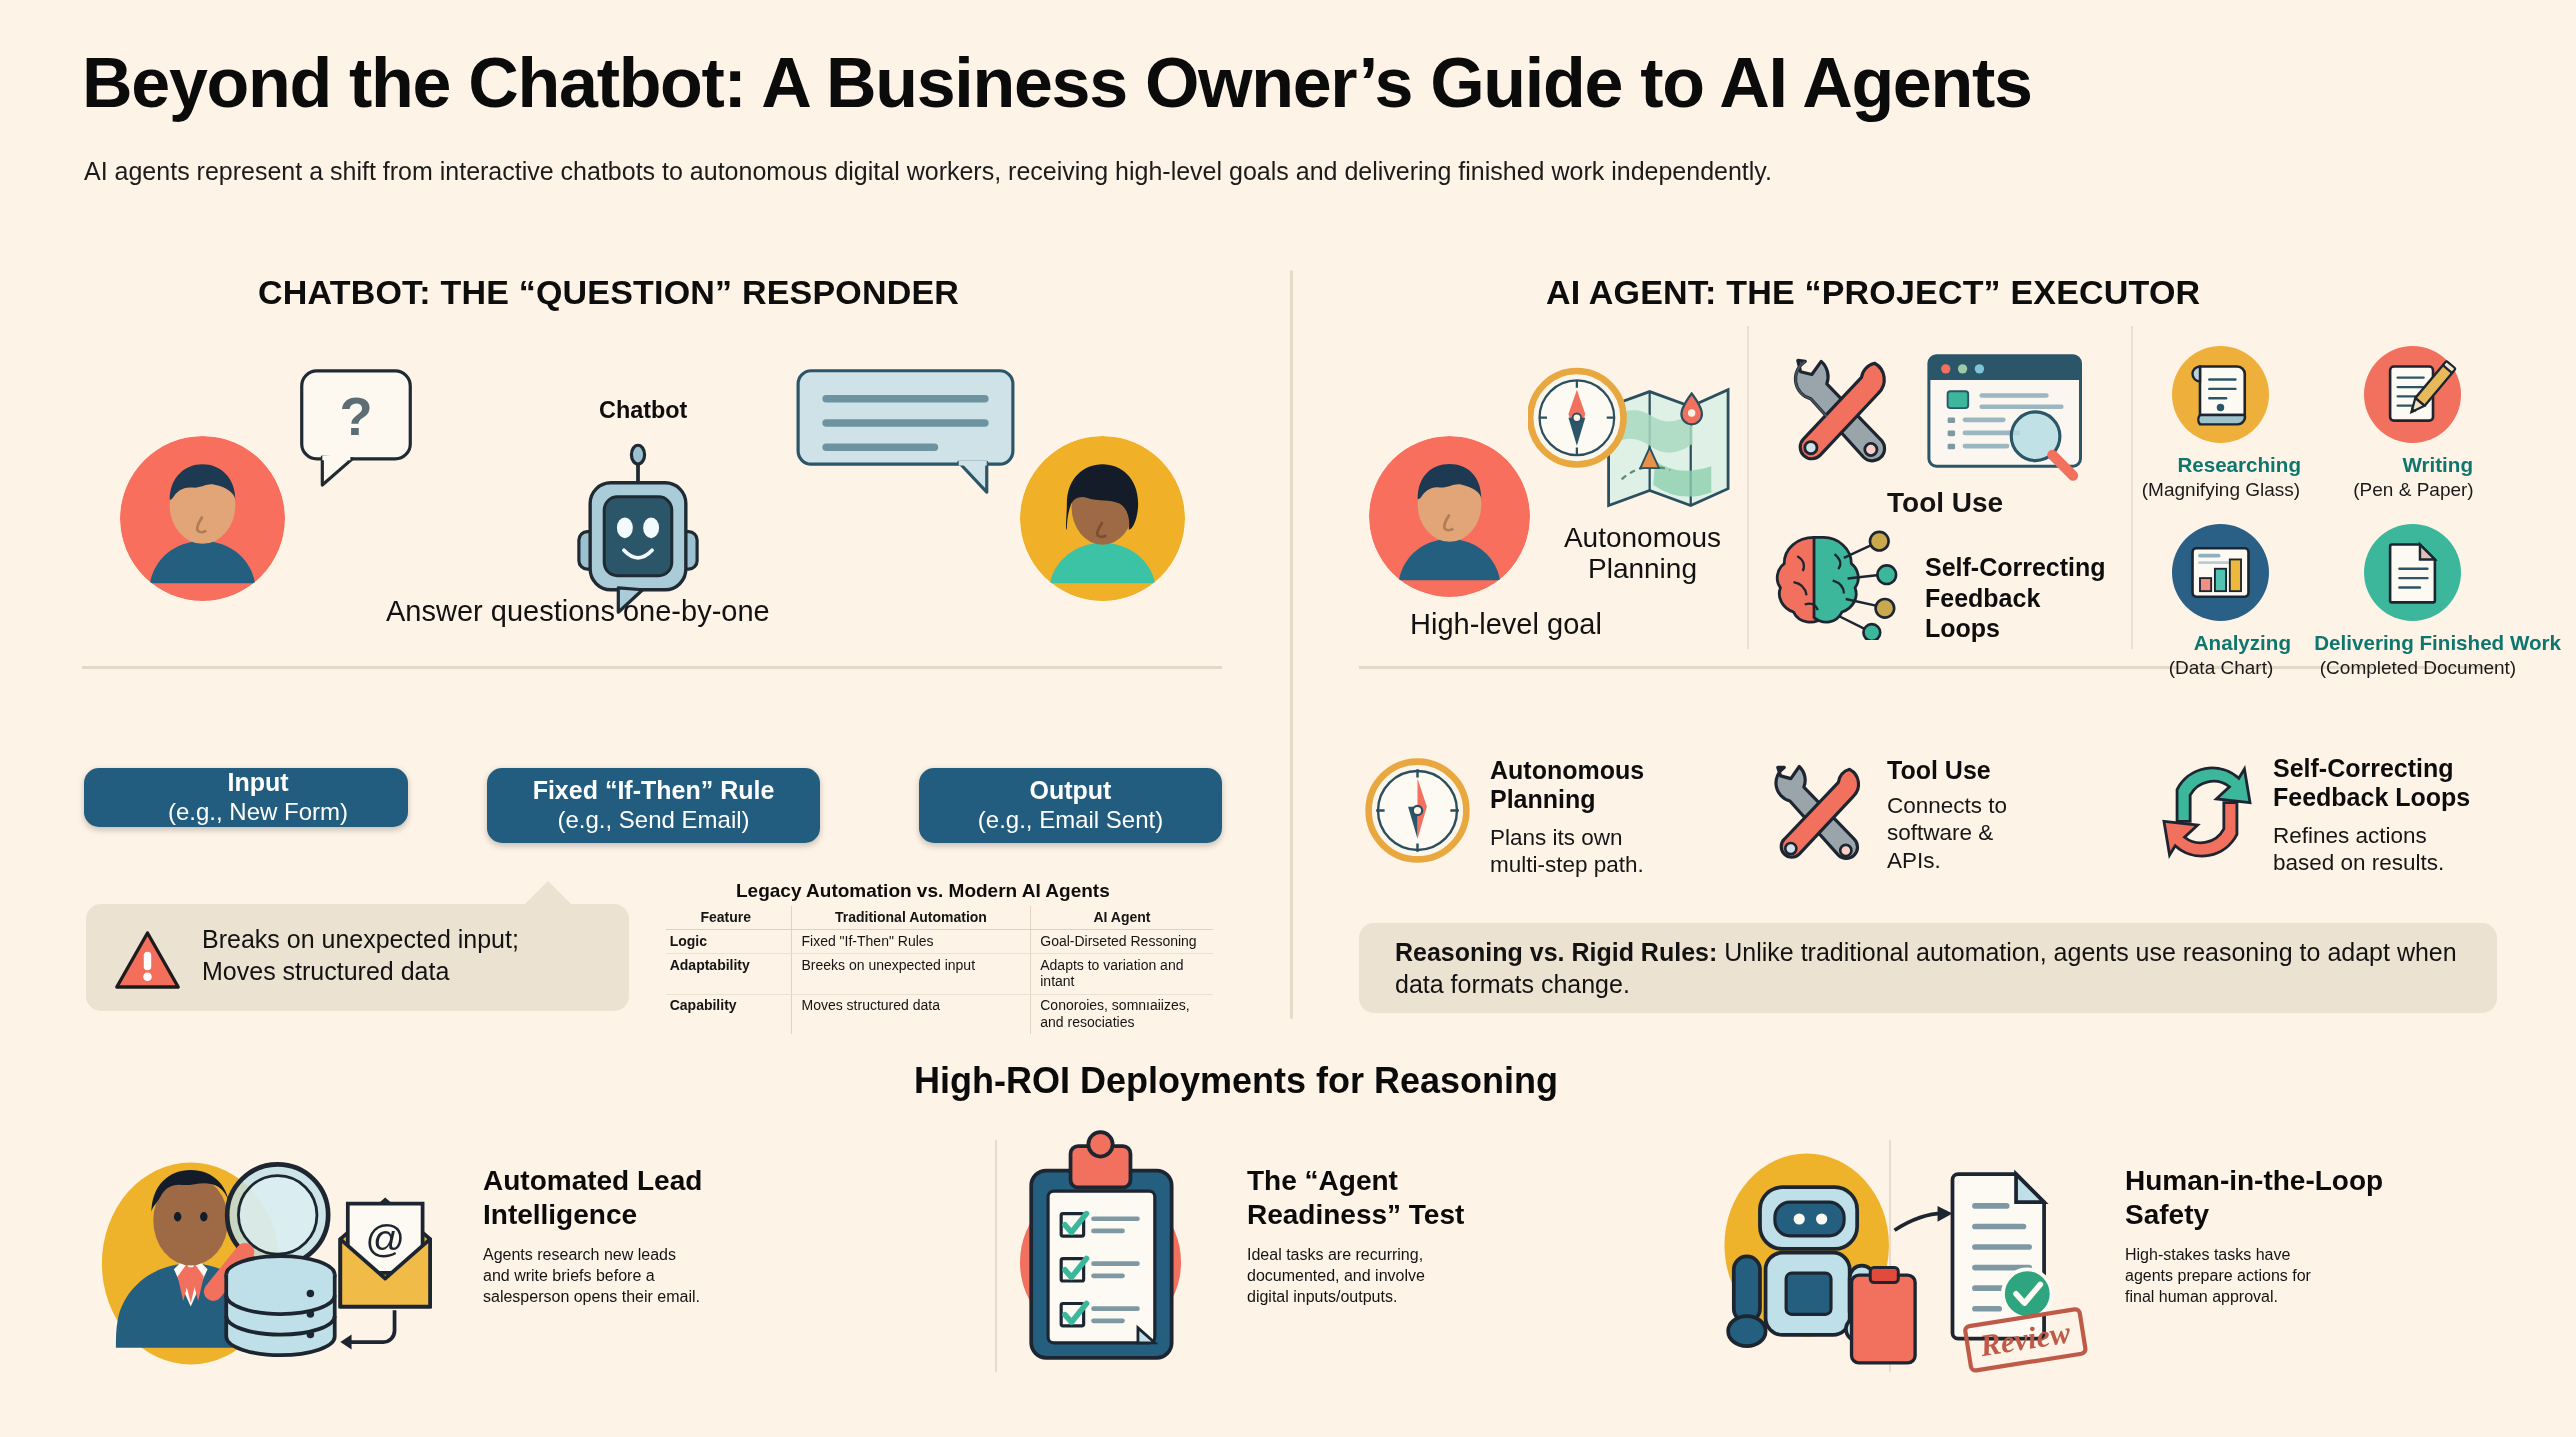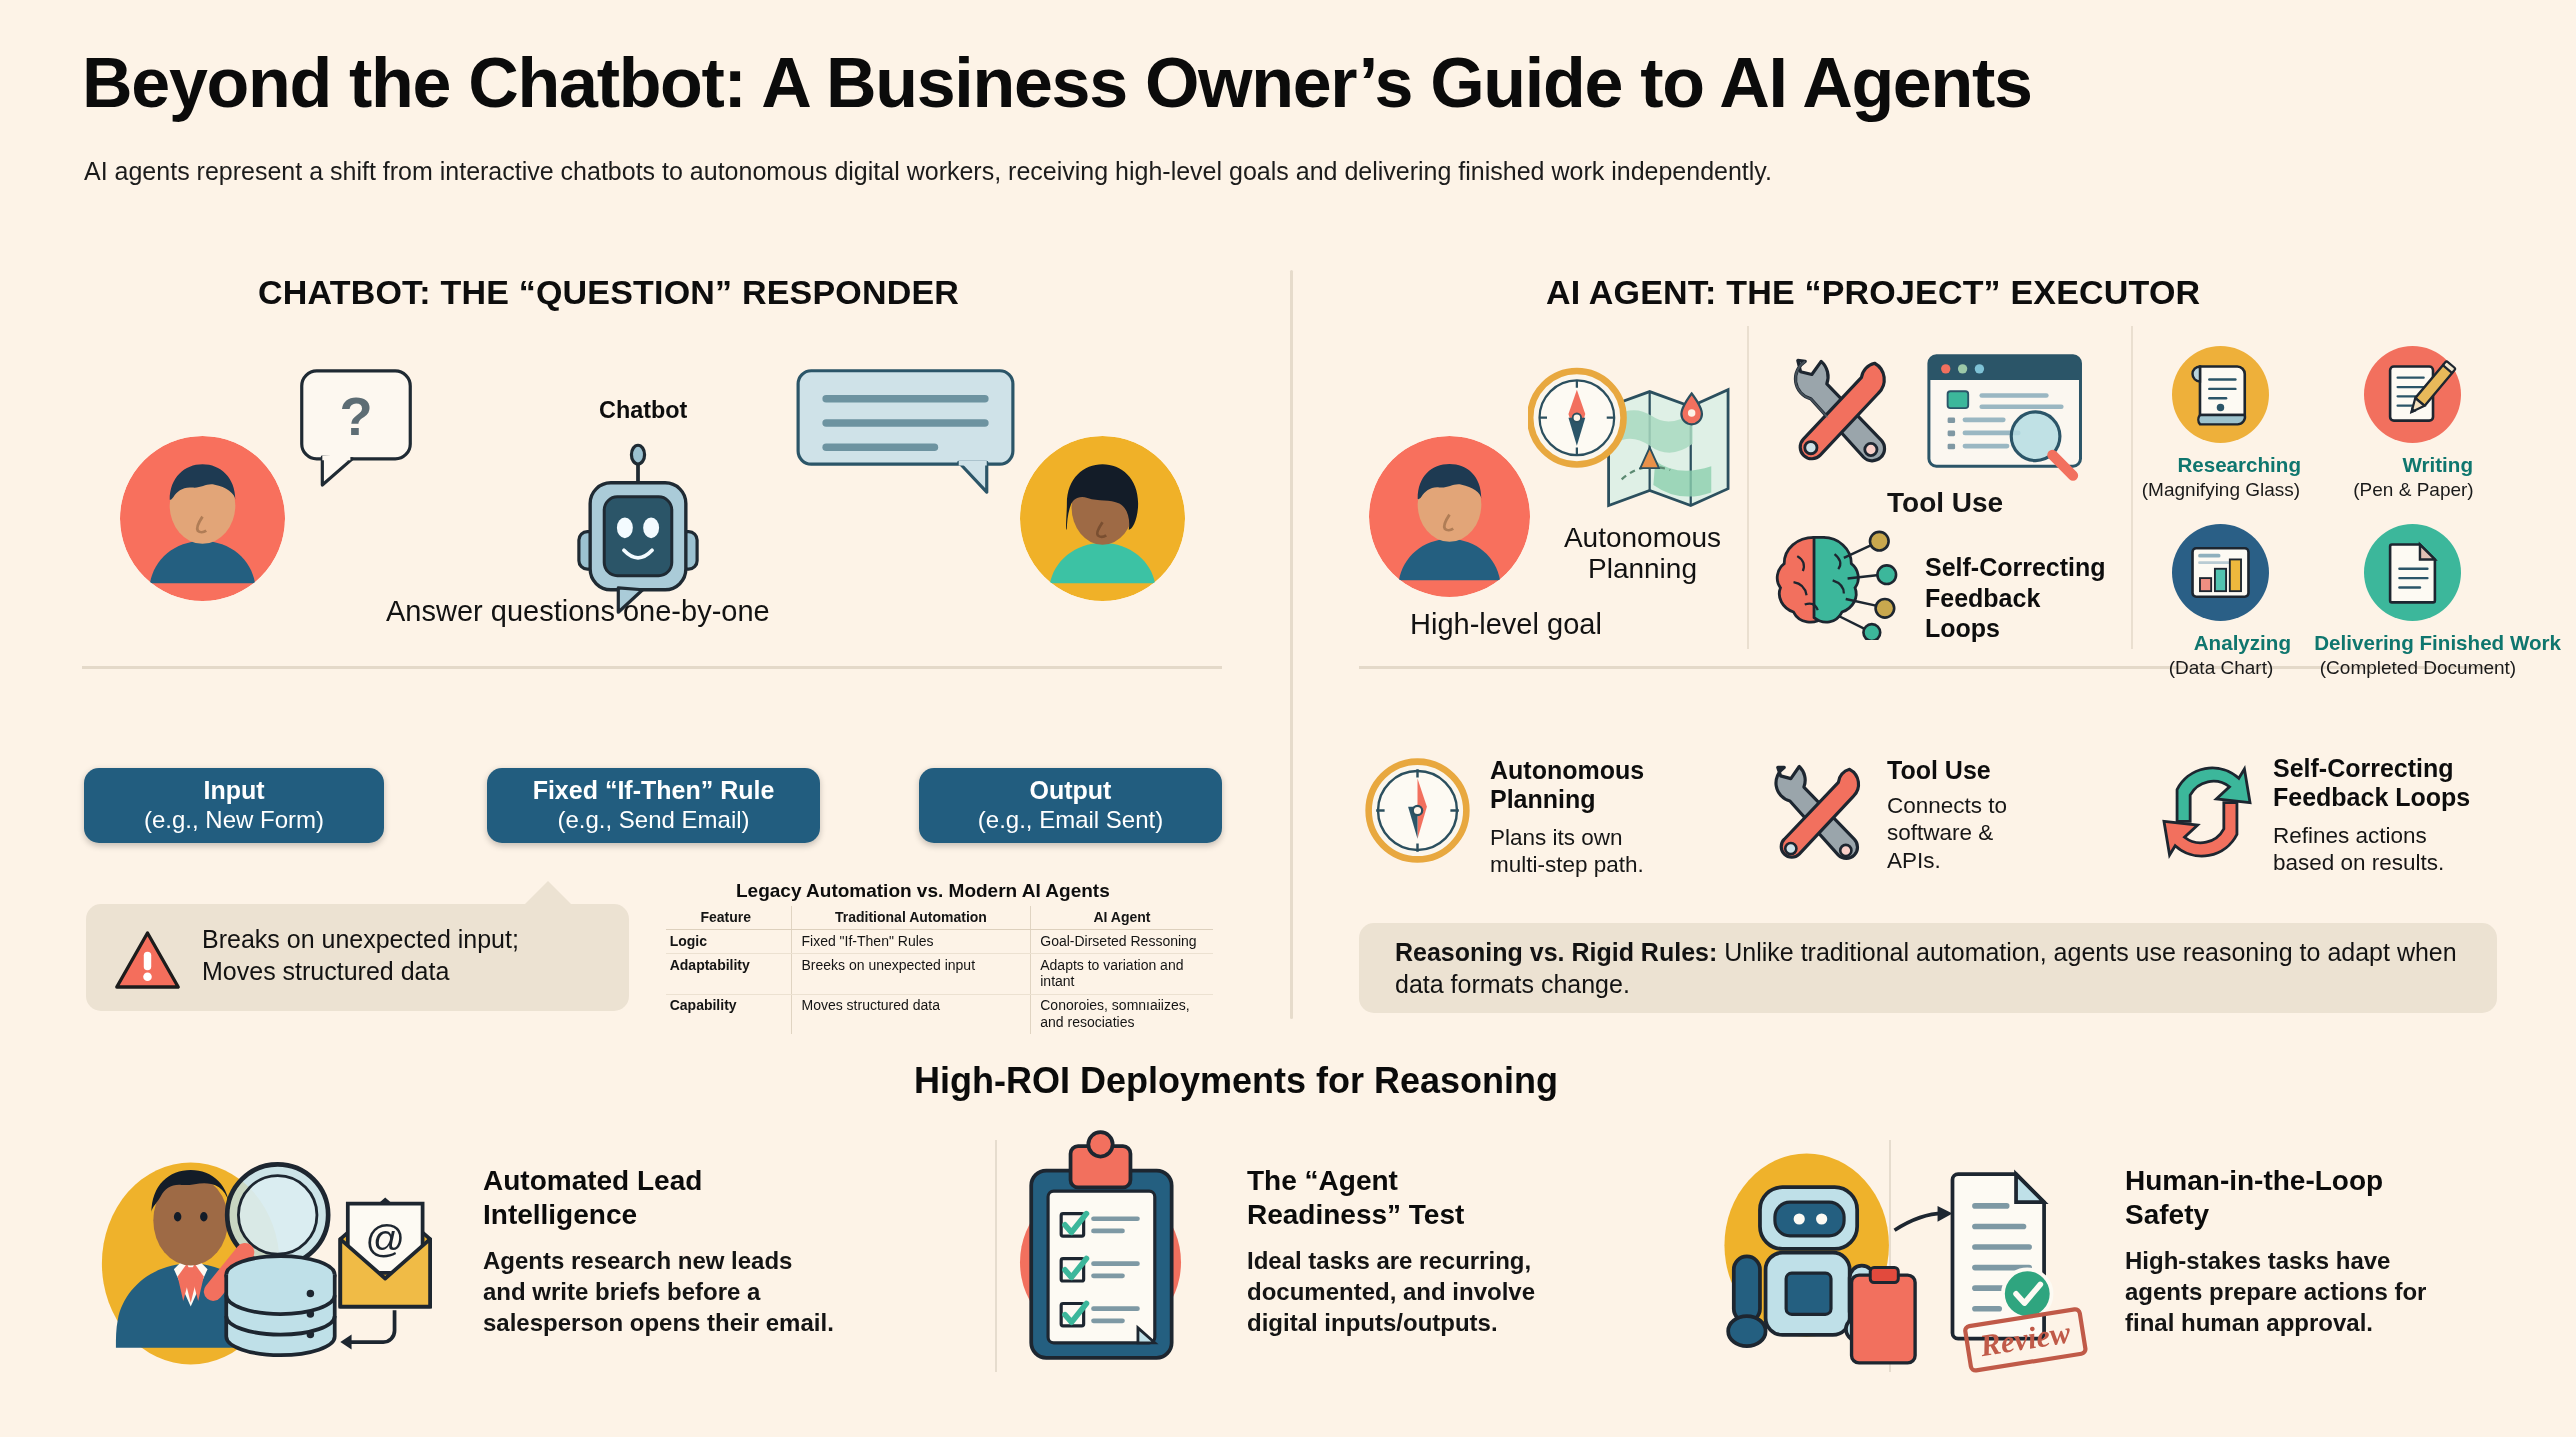--- a/index.html
+++ b/index.html
@@ -238,22 +238,22 @@
   
   .card-title {
     position: absolute;
     font-size: 28px;
     font-weight: 700;
     color: #0b0b0b;
     line-height: 1.2;
   }
   .card-body {
     position: absolute;
-    font-size: 24px;
-    font-weight: 700;
+    font-size: 16px;
+    font-weight: 400;
     color: #141414;
     line-height: 1.3;
   }
 
   .abs { position: absolute; }
 </style>
 </head>
 <body>
 
 <div class="page">
@@ -324,21 +324,21 @@
       <path d="M88 114c-30 0-52 20-56 43h112c-4-23-26-43-56-43z" fill="#3cc2a4"></path>
       <ellipse cx="88" cy="76" rx="33" ry="40" fill="#9e6a45"></ellipse>
       <path d="M50 72c0-27 18-42 38-42s38 15 38 42c0 16-6 28-10 28 2-12-2-24-10-28-10-5-22-2-34-6-10-3-16 2-18 8-3 8-4 18-4 26-2 0 0-16 0-28z" fill="#131c28"></path>
       <path d="M88 92c-4 6-7 12-5 14 2 2 6 2 9 0" fill="none" stroke="#7a4f31" stroke-width="3"></path>
     </svg>
   </div>
 
   <div class="caption" style="left:386px; top:595px;">Answer questions one-by-one</div>
 
 
-  <div class="flowbox" style="left:84px; top:768px; width:300px; height:75px;">
+  <div class="flowbox" style="left:84px; top:768px; width:300px; height:59px;padding-left:24px;">
     <div class="t1">Input</div>
     <div class="t2">(e.g., New Form)</div>
   </div>
 
   <div class="flowbox" style="left:487px; top:768px; width:333px; height:75px;">
     <div class="t1">Fixed “If-Then” Rule</div>
     <div class="t2">(e.g., Send Email)</div>
   </div>
 
   <div class="flowbox" style="left:919px; top:768px; width:303px; height:75px;">

